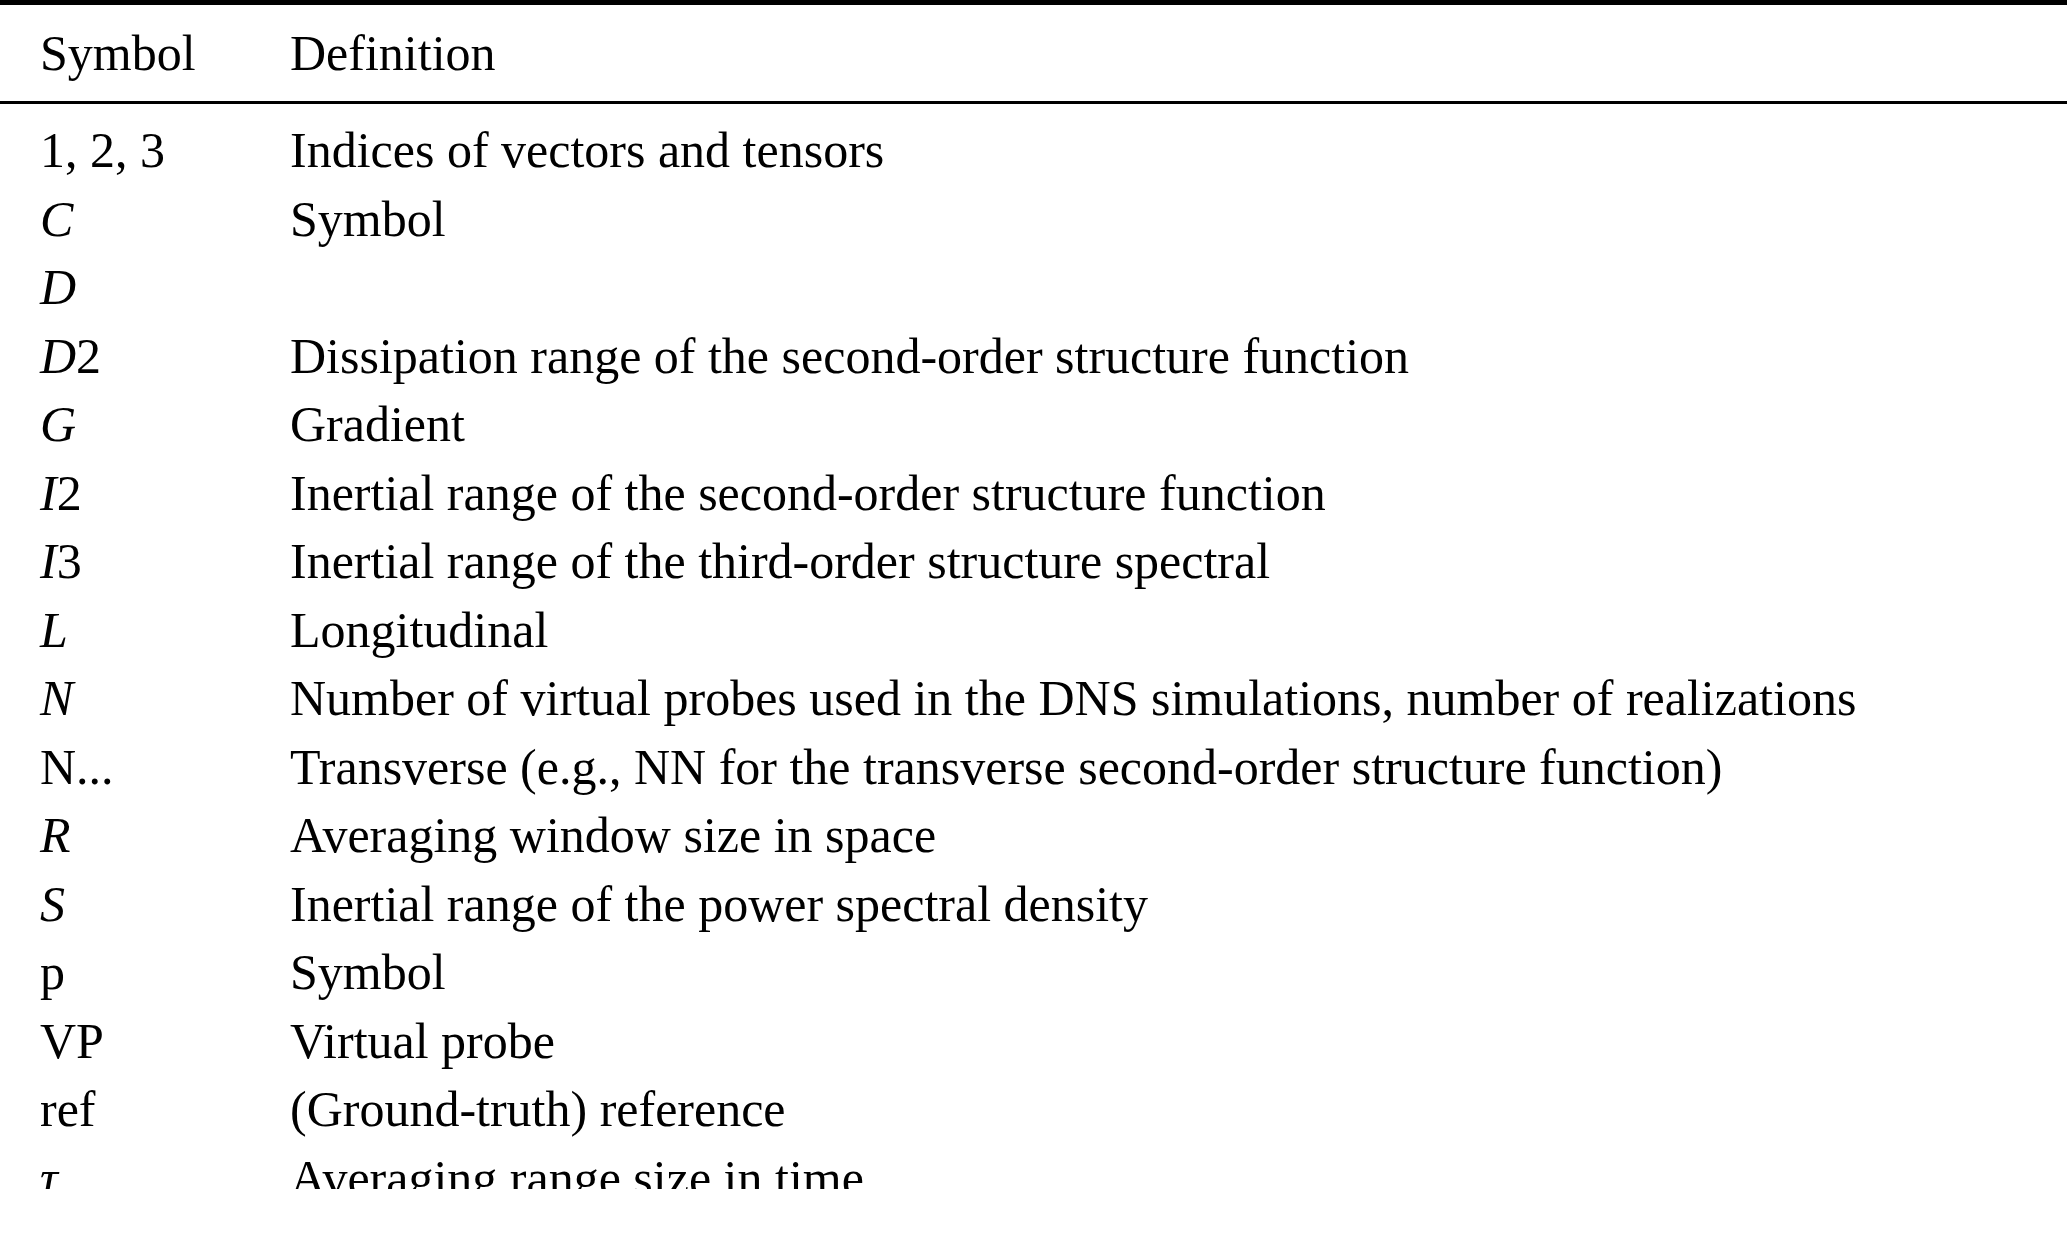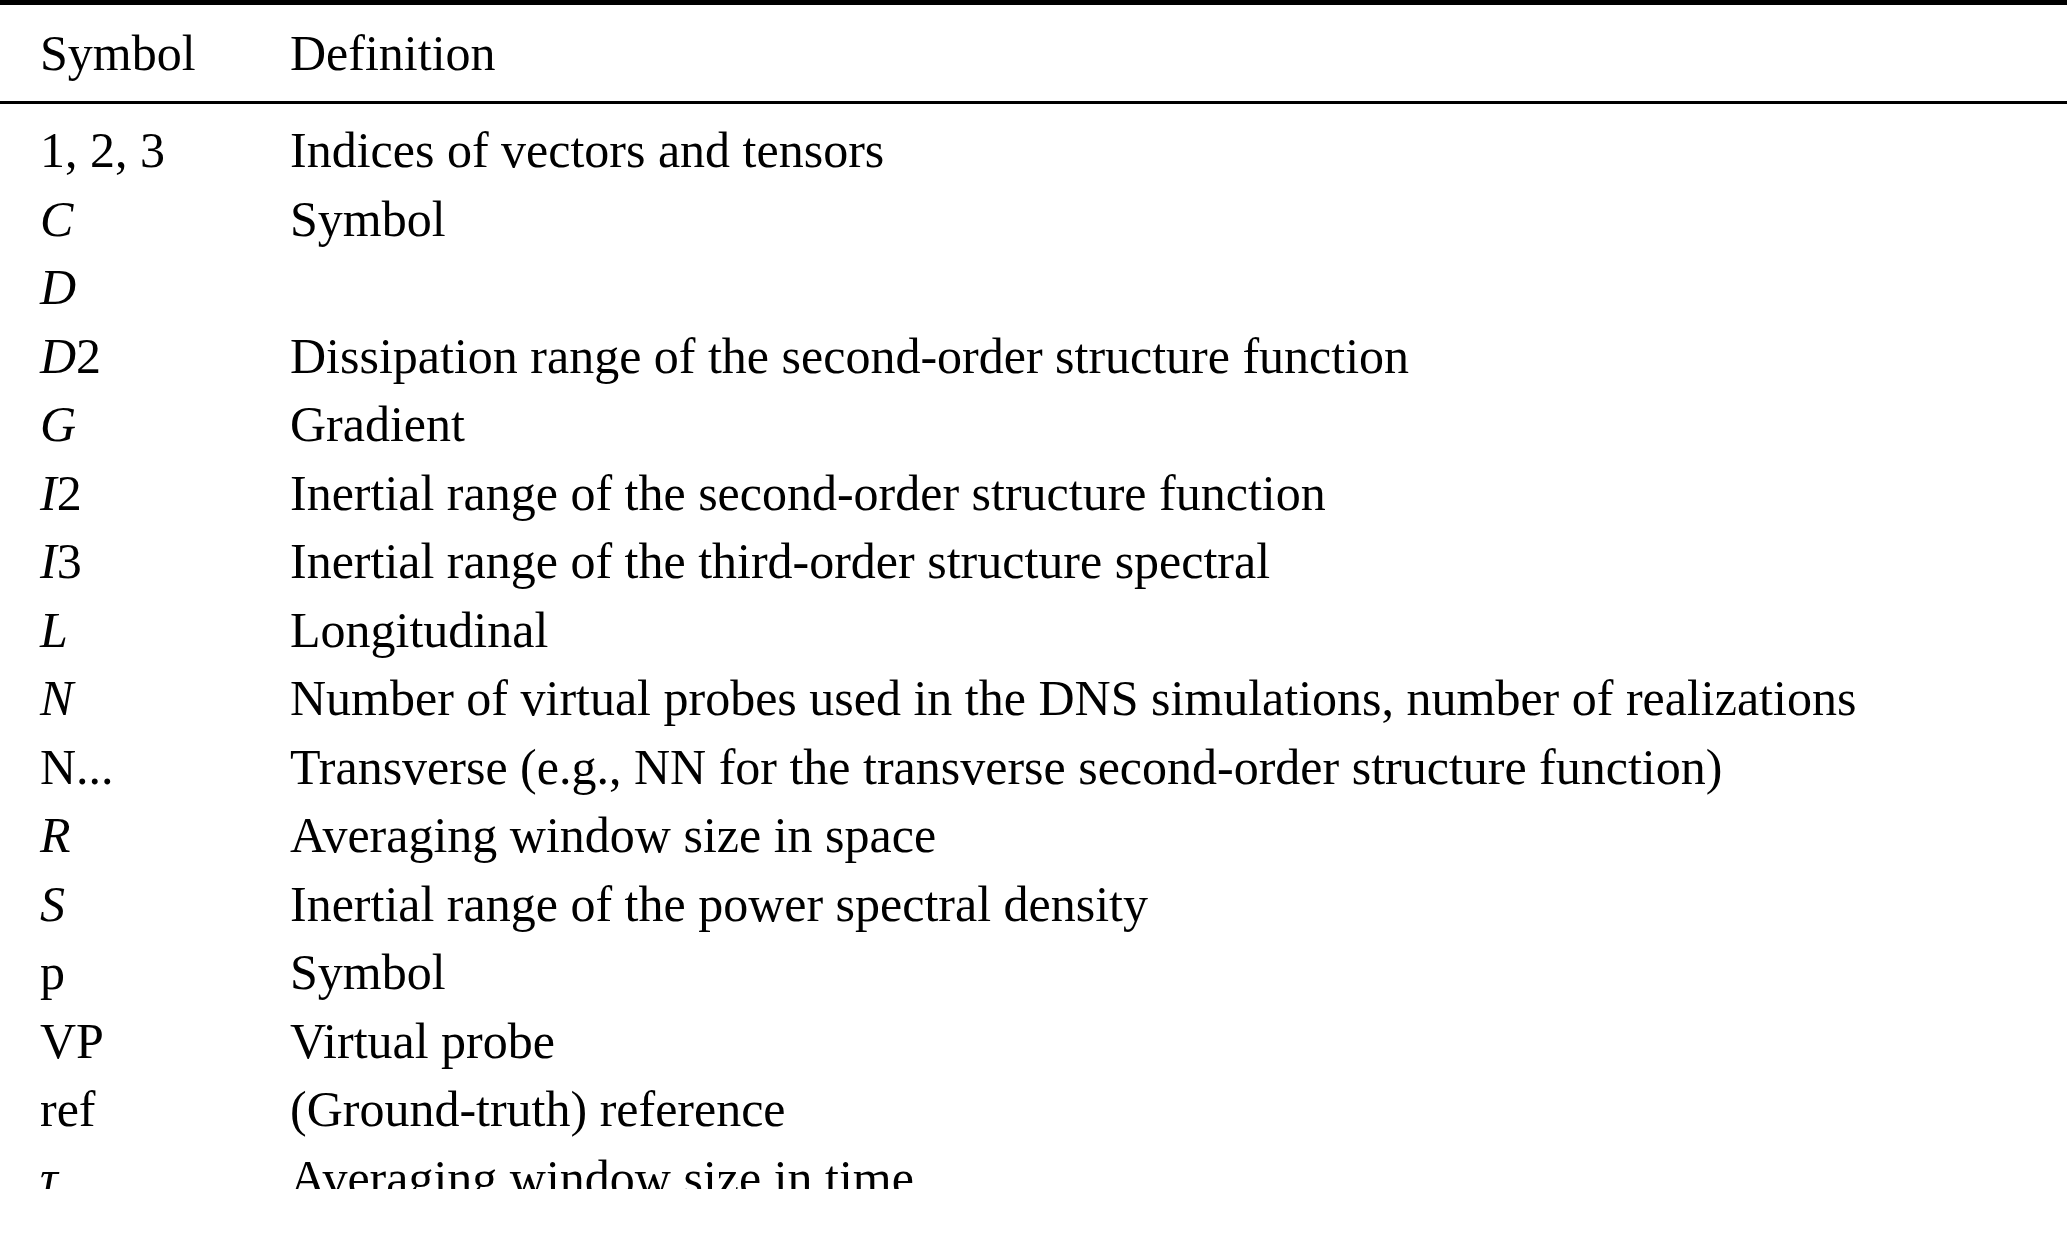--- a/index.html
+++ b/index.html
@@ -137,19 +137,19 @@
     <div class="cell-definition">Virtual probe</div>
   </div>
 
   <div class="table-row">
     <div class="cell-symbol"><span class="sym-it"></span><span>ref</span></div>
     <div class="cell-definition">(Ground-truth) reference</div>
   </div>
 
   <div class="table-row">
     <div class="cell-symbol"><span class="sym-it">τ</span><span></span></div>
-    <div class="cell-definition">Averaging window size in time</div>
+    <div class="cell-definition">Averaging range size in time</div>
   </div>
 </div>
 
   <div class="rule rule-bottom"></div>
 
 </div>
 
 </body></html>

